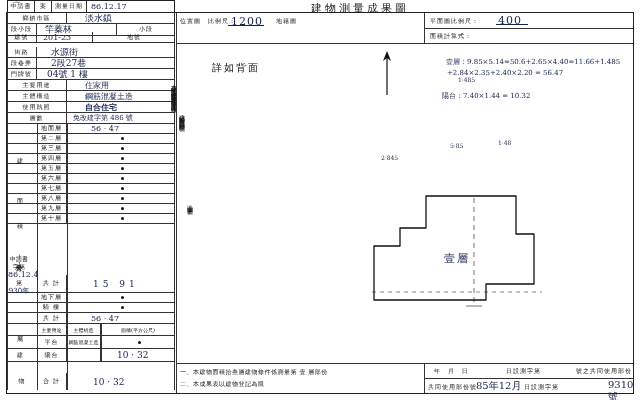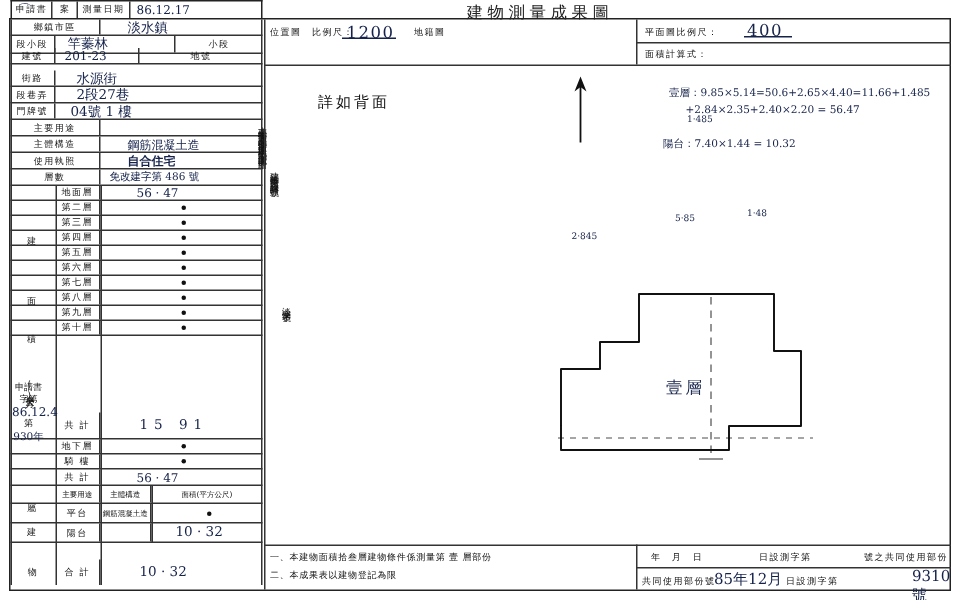--- a/index.html
+++ b/index.html
@@ -145,20 +145,21 @@
       <div class="cellV hand" style="width:138px;font-size:9px;padding-left:14px;">2段27巷</div>
     </div>
 
     <div class="row" style="top:56px;height:11px;">
       <div class="cellL" style="width:30px;">門牌號</div>
       <div class="cellV hand" style="width:138px;font-size:9px;padding-left:10px;">04號 1 樓</div>
     </div>
 
     <div class="row" style="top:67px;height:11px;">
       <div class="cellL" style="width:60px;">主要用途</div>
+      <div class="cellV hand" style="width:108px;font-size:8px;padding-left:18px;">住家用</div>
     </div>
 
     <div class="row" style="top:78px;height:11px;">
       <div class="cellL" style="width:60px;">主體構造</div>
       <div class="cellV hand" style="width:108px;font-size:8px;padding-left:18px;">鋼筋混凝土造</div>
     </div>
 
     <div class="row" style="top:89px;height:11px;">
       <div class="cellL" style="width:60px;">使用執照</div>
       <div class="cellV hand" style="width:108px;font-size:8px;padding-left:18px;font-weight:bold;">自合住宅</div>
@@ -343,21 +344,21 @@
     <div class="lbl" style="left:254px;top:19px;">面積計算式：</div>
 
     <svg class="north" viewBox="0 0 26 48">
       <polygon points="13,2 9,12 13,9 17,12" fill="#111"></polygon>
       <line x1="13" y1="9" x2="13" y2="46" stroke="#111" stroke-width="1.2"></line>
     </svg>
 
     <div style="position:absolute;left:36px;top:48px;font-size:10px;letter-spacing:2px;color:#111;">詳如背面</div>
 
     <div class="hand" style="position:absolute;left:270px;top:44px;font-size:7px;white-space:nowrap;">壹層：9.85×5.14=50.6+2.65×4.40=11.66+1.485</div>
-    <div class="hand" style="position:absolute;left:281px;top:56px;font-size:7px;white-space:nowrap;">+2.84×2.35+2.40×2.20 = 56.47</div>
+    <div class="hand" style="position:absolute;left:271px;top:56px;font-size:7px;white-space:nowrap;">+2.84×2.35+2.40×2.20 = 56.47</div>
     <div class="hand" style="position:absolute;left:266px;top:78px;font-size:7px;white-space:nowrap;">陽台：7.40×1.44 = 10.32</div>
 
     <svg style="position:absolute;left:190px;top:175px;width:200px;height:160px;" viewBox="0 0 200 160">
       <polyline points="88,8 150,8 150,46 168,46 168,96 120,96 120,112 8,112 8,58 34,58 34,40 60,40 60,8 88,8" fill="none" stroke="#111" stroke-width="1.3" stroke-linejoin="round"></polyline>
 
       <line x1="108" y1="10" x2="108" y2="118" stroke="#111" stroke-width="0.6" stroke-dasharray="5,4"></line>
       <line x1="6" y1="104" x2="176" y2="104" stroke="#111" stroke-width="0.5" stroke-dasharray="4,4"></line>
 
       <line x1="100" y1="118" x2="116" y2="118" stroke="#111" stroke-width="0.6"></line>
     </svg>

